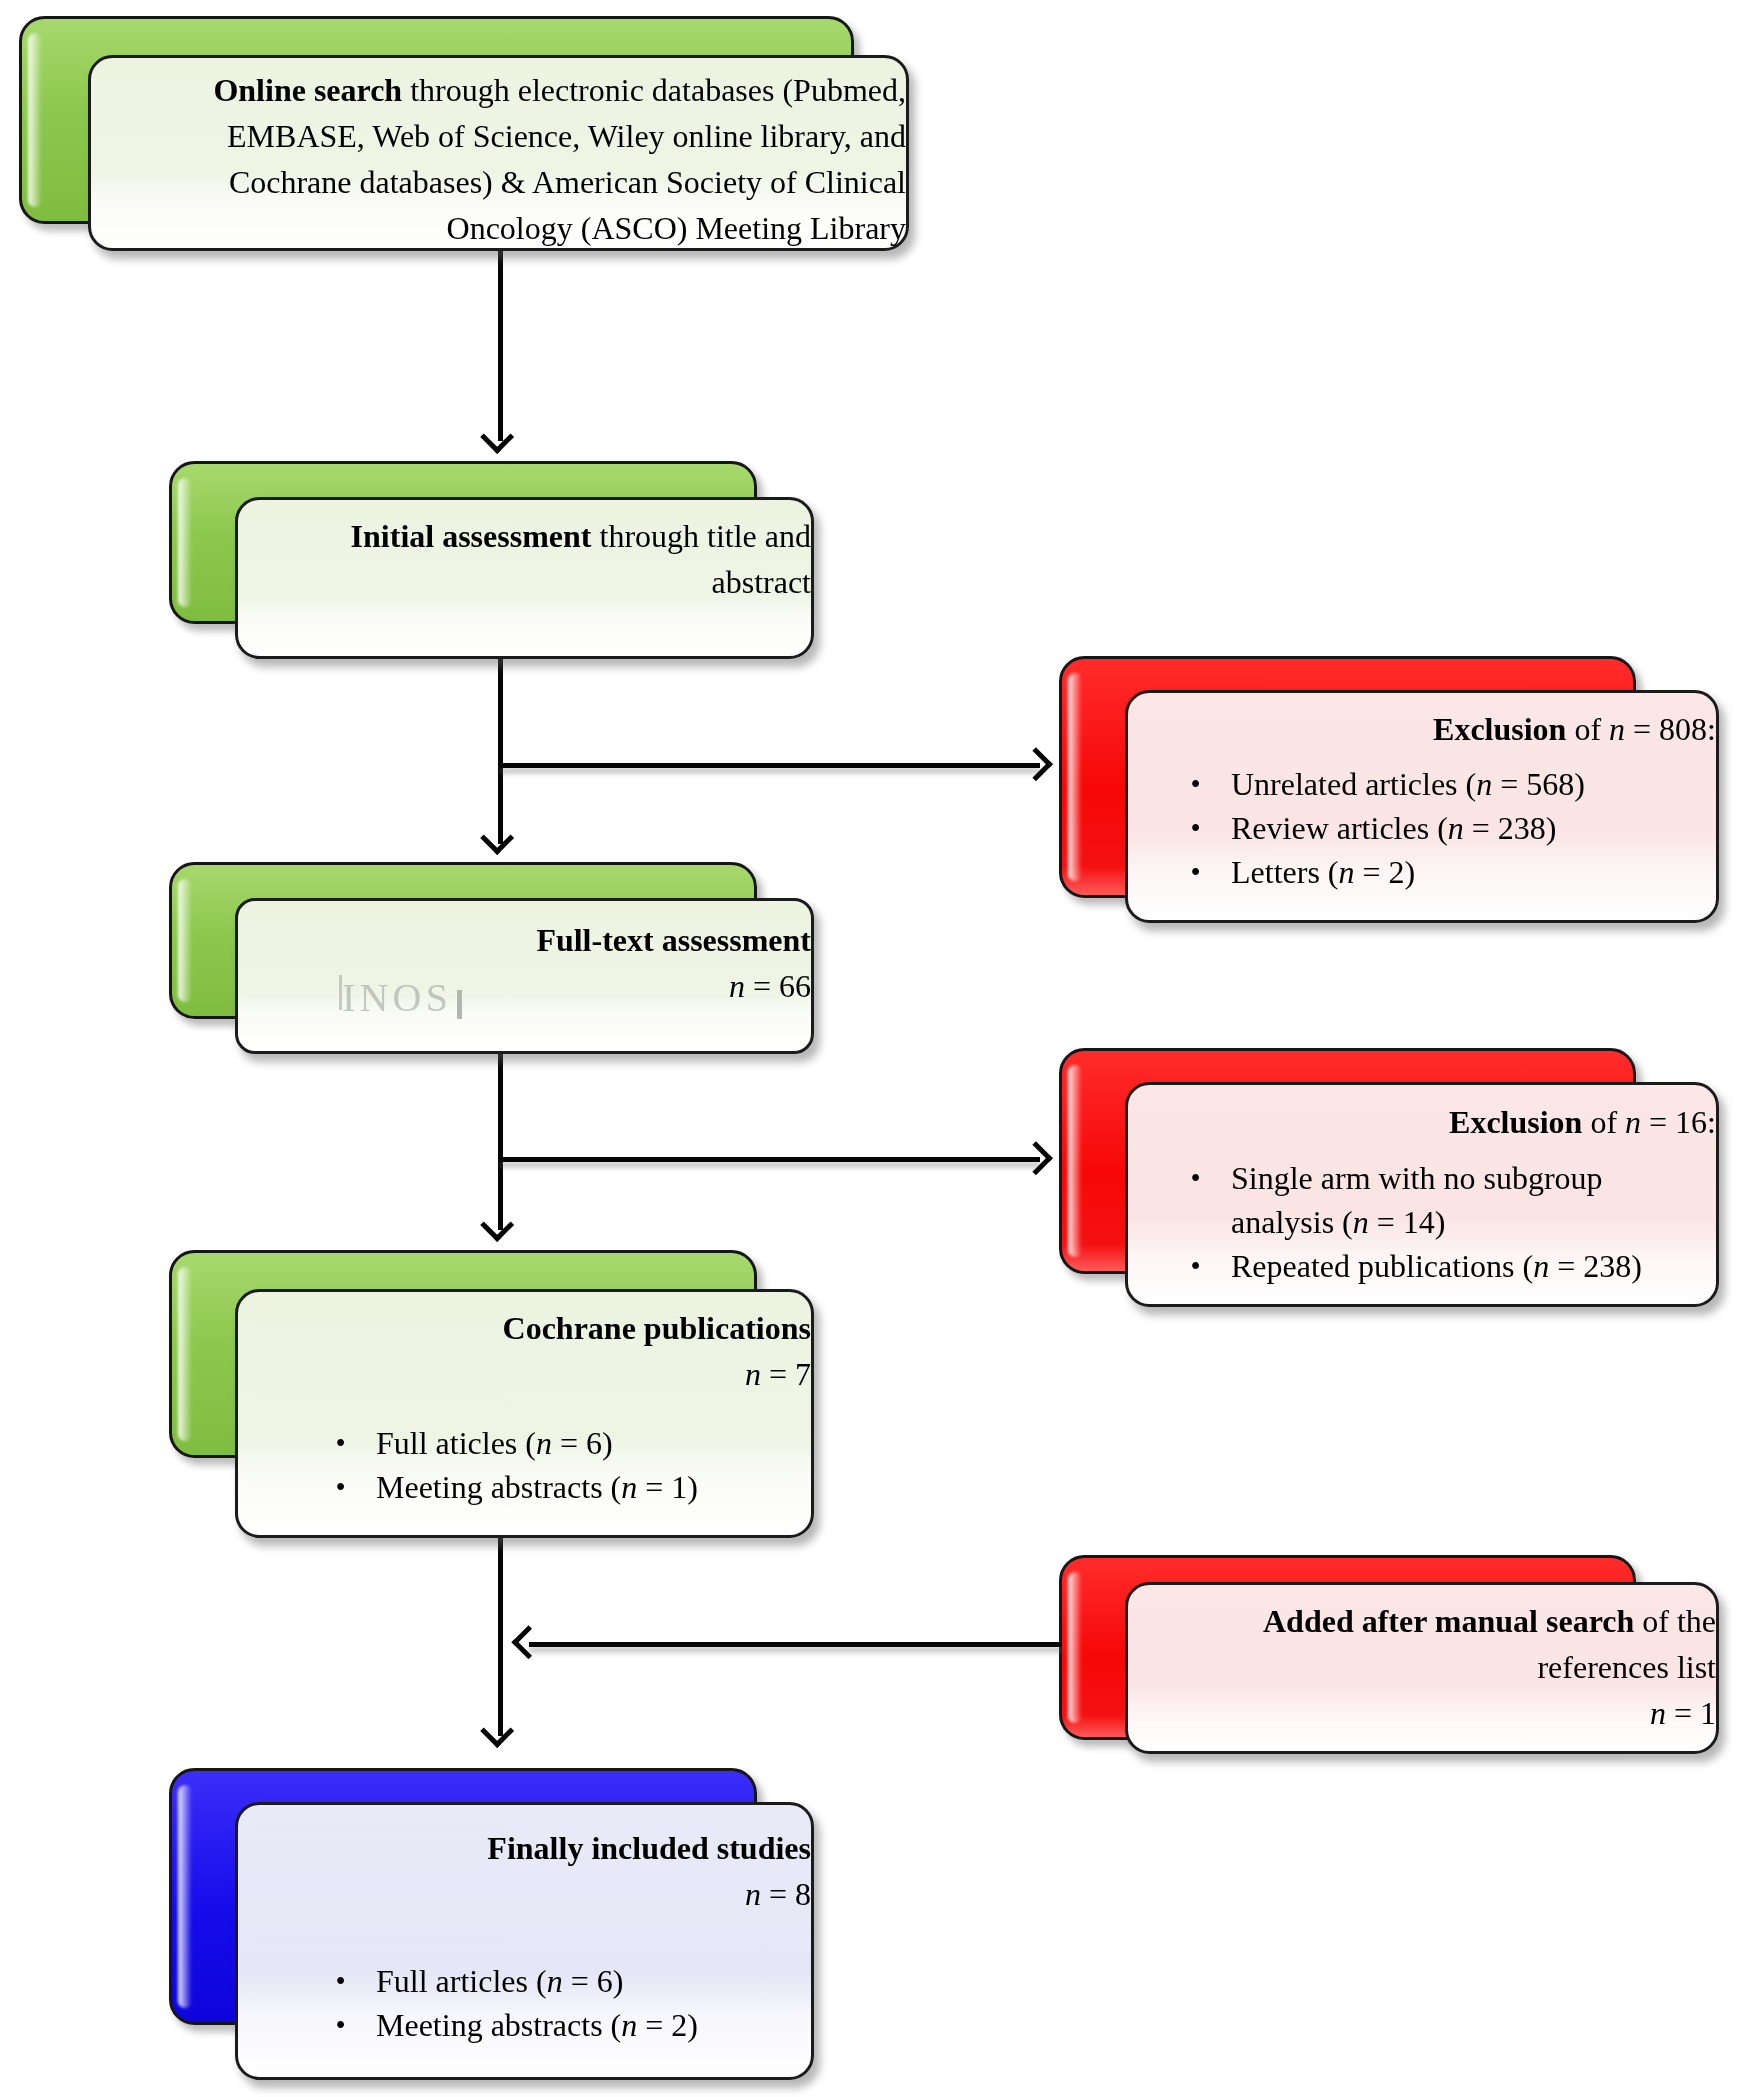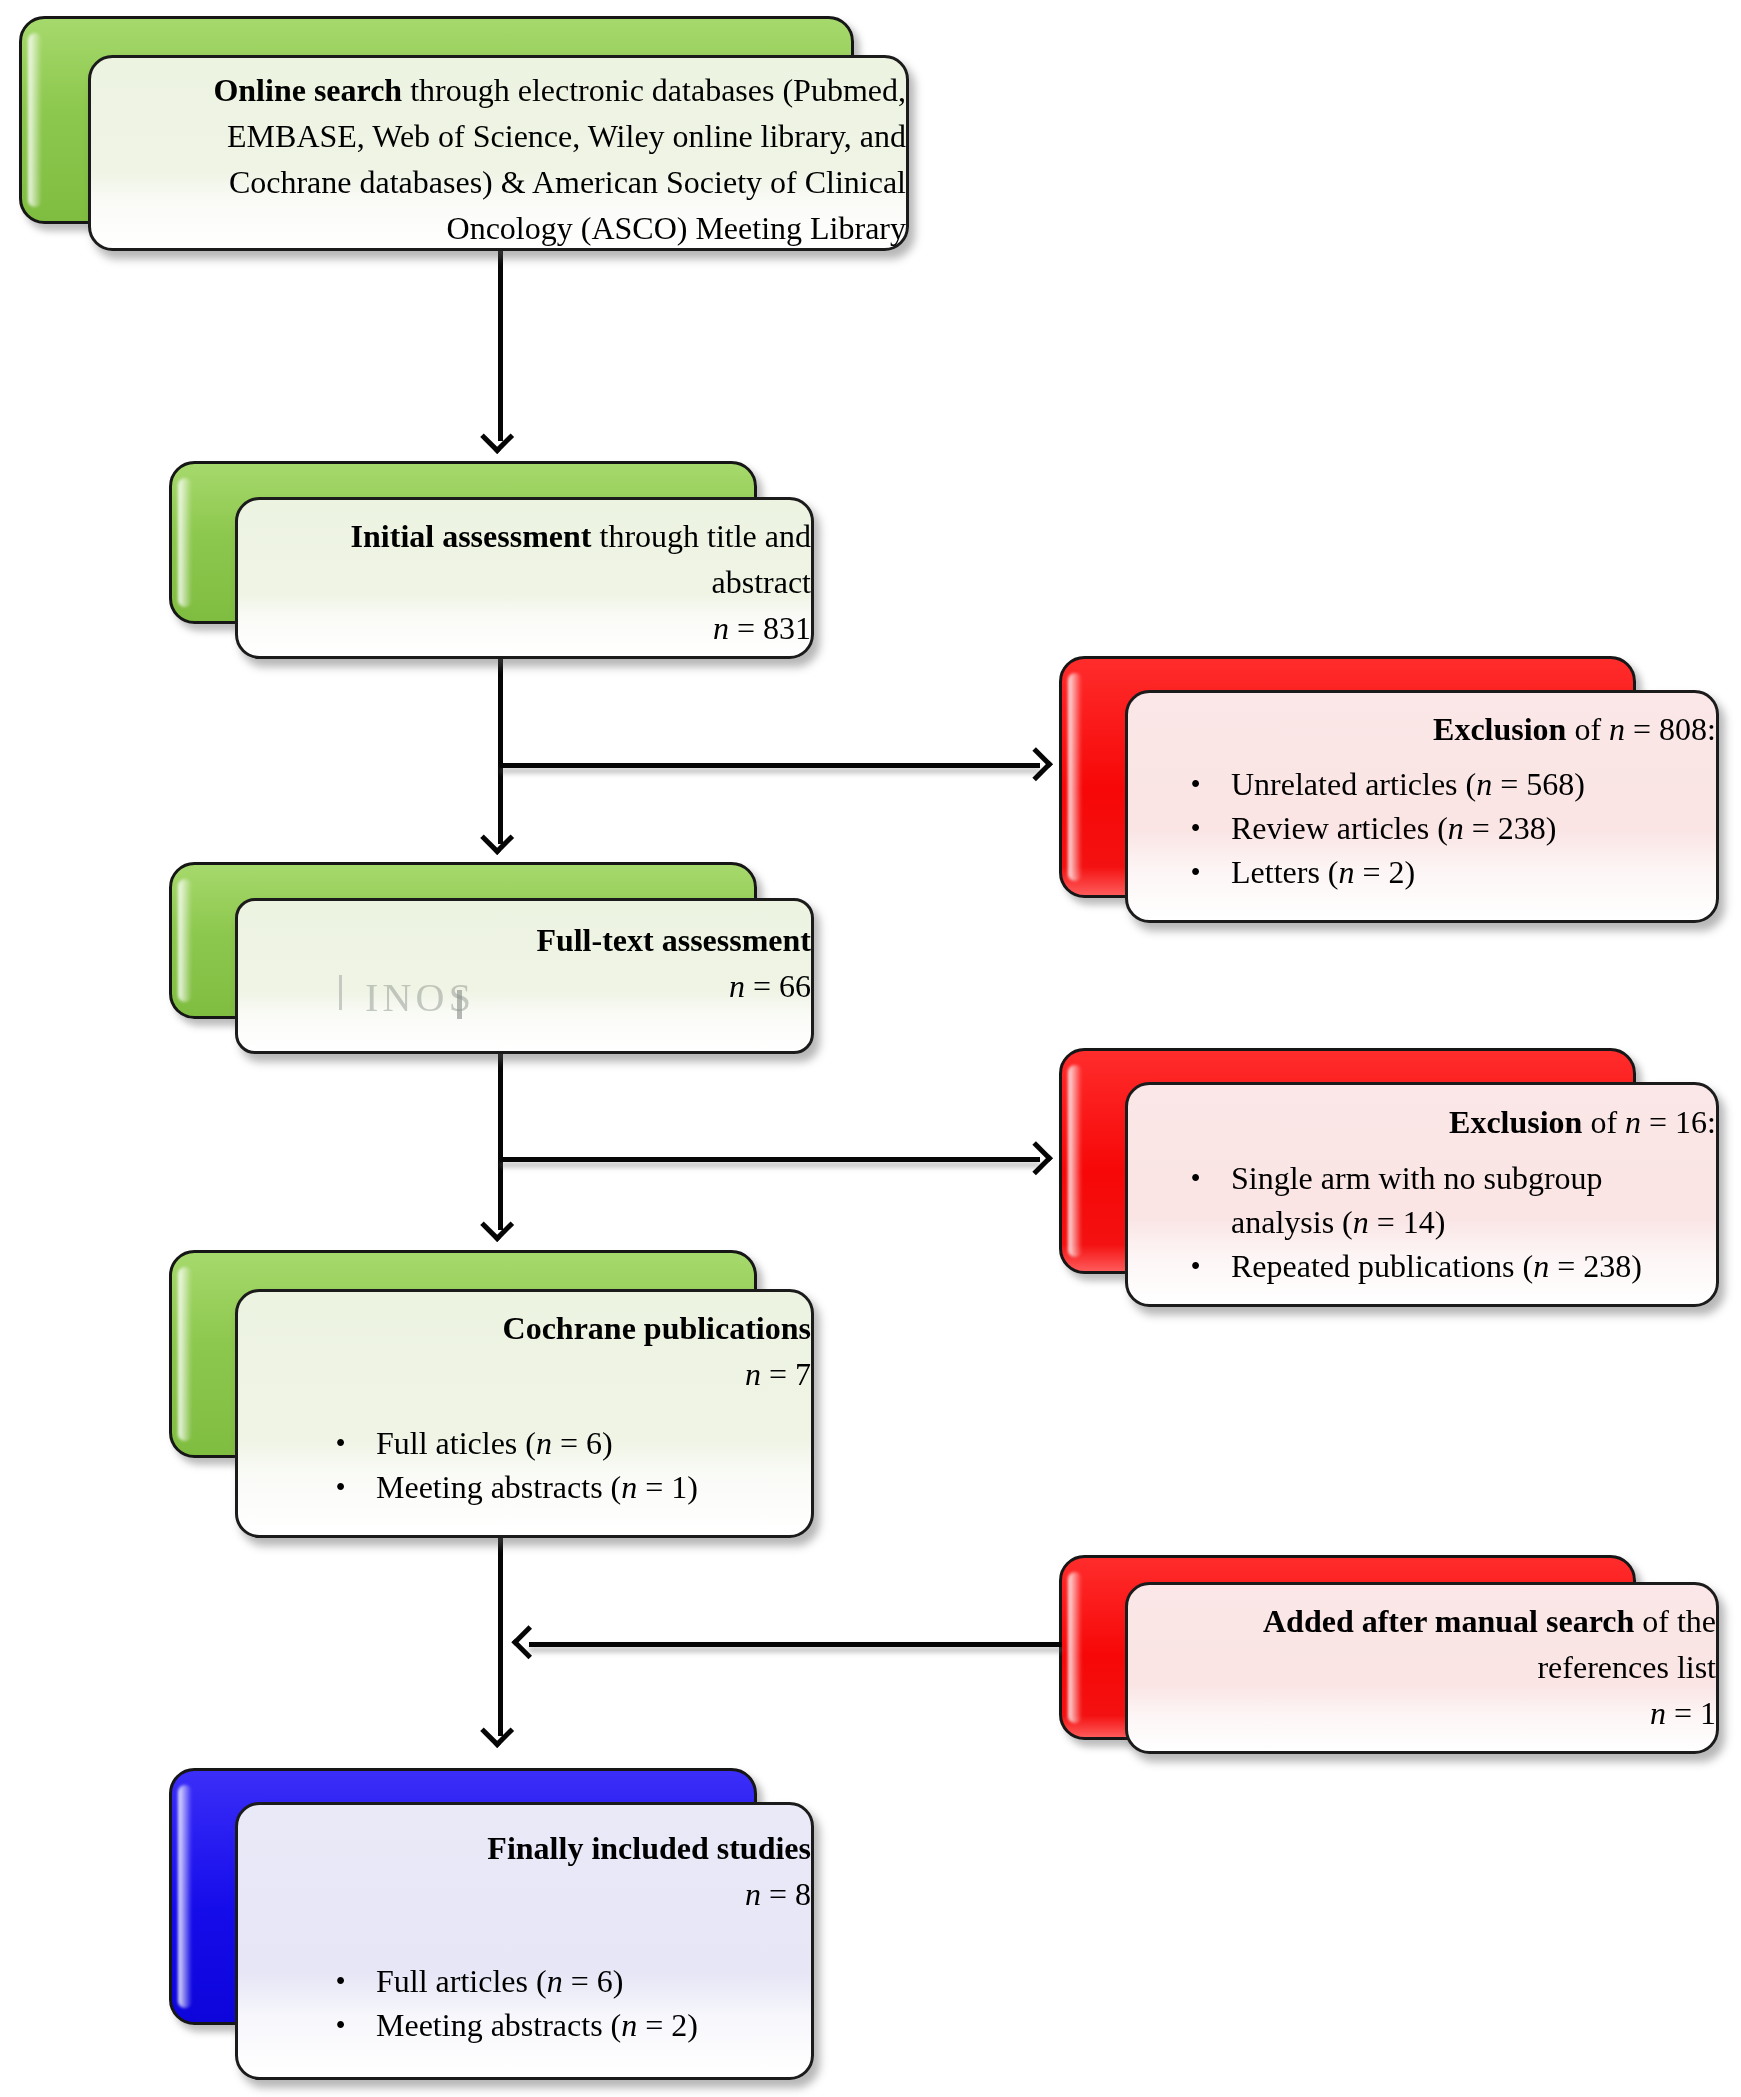--- a/index.html
+++ b/index.html
@@ -62,21 +62,21 @@
   .vline { position: absolute; width: 4.8px; background: #060606; z-index: 1; }
   .hline { position: absolute; height: 4.8px; background: #060606; z-index: 1;
            box-shadow: 0 5.3px 4.8px rgba(110,110,110,.45); }
   .chev  { position: absolute; width: 24.4px; height: 24.4px; z-index: 1;
            border-right: 5.3px solid #060606; border-bottom: 5.3px solid #060606; }
   .chev.down  { transform: rotate(45deg); }
   .chev.right { transform: rotate(-45deg); }
   .chev.left  { transform: rotate(135deg); }
 
   
-  .wm { position: absolute; left: 127px; top: 73px; font-size: 40px; letter-spacing: 4.2px;
+  .wm { position: absolute; left: 104px; top: 73px; font-size: 40px; letter-spacing: 4.2px;
         color: #9aa09a; opacity: .55; z-index: 3; }
   .wmbar  { position: absolute; left: 101px; top: 74px; width: 2.7px; height: 35px;
             background: #a7ada7; opacity: .6; z-index: 3; }
   .wmtick { position: absolute; left: 219px; top: 89px; width: 4.8px; height: 29px;
             background: #8f948f; opacity: .65; z-index: 3; }
 
   
   #b1-back  { left: 18.6px;   top: 16px;   width: 835px; height: 208px; }
   #b1-front { left: 88px;  top: 55px;  width: 821px; height: 196px; padding-top: 8.5px; }
 
@@ -149,21 +149,20 @@
     <div class="line"><span class="b">Online search</span><span> through electronic databases (Pubmed,</span></div>
     <div class="line">EMBASE, Web of Science, Wiley online library, and</div>
     <div class="line">Cochrane databases) &amp; American Society of Clinical</div>
     <div class="line">Oncology (ASCO) Meeting Library</div>
   </div>
 
   <div class="back green" id="b2-back"></div>
   <div class="panel green tc" id="b2-front">
     <div class="line"><span class="b">Initial assessment</span><span> through title and</span></div>
     <div class="line">abstract</div>
-    <div class="line"><span class="it">n</span><span> = 831</span></div>
   </div>
 
   <div class="back red" id="e1-back"></div>
   <div class="panel pink" id="e1-front">
     <div class="line tc"><span class="b">Exclusion</span><span> of </span><span class="it">n</span><span> = 808:</span></div>
     <div class="sp20"></div>
     <div class="excl-bullets">
       <div class="brow">
         <span class="dot">•</span>
         <span class="btxt"><span>Unrelated articles (</span><span class="it">n</span><span> = 568)</span></span>

